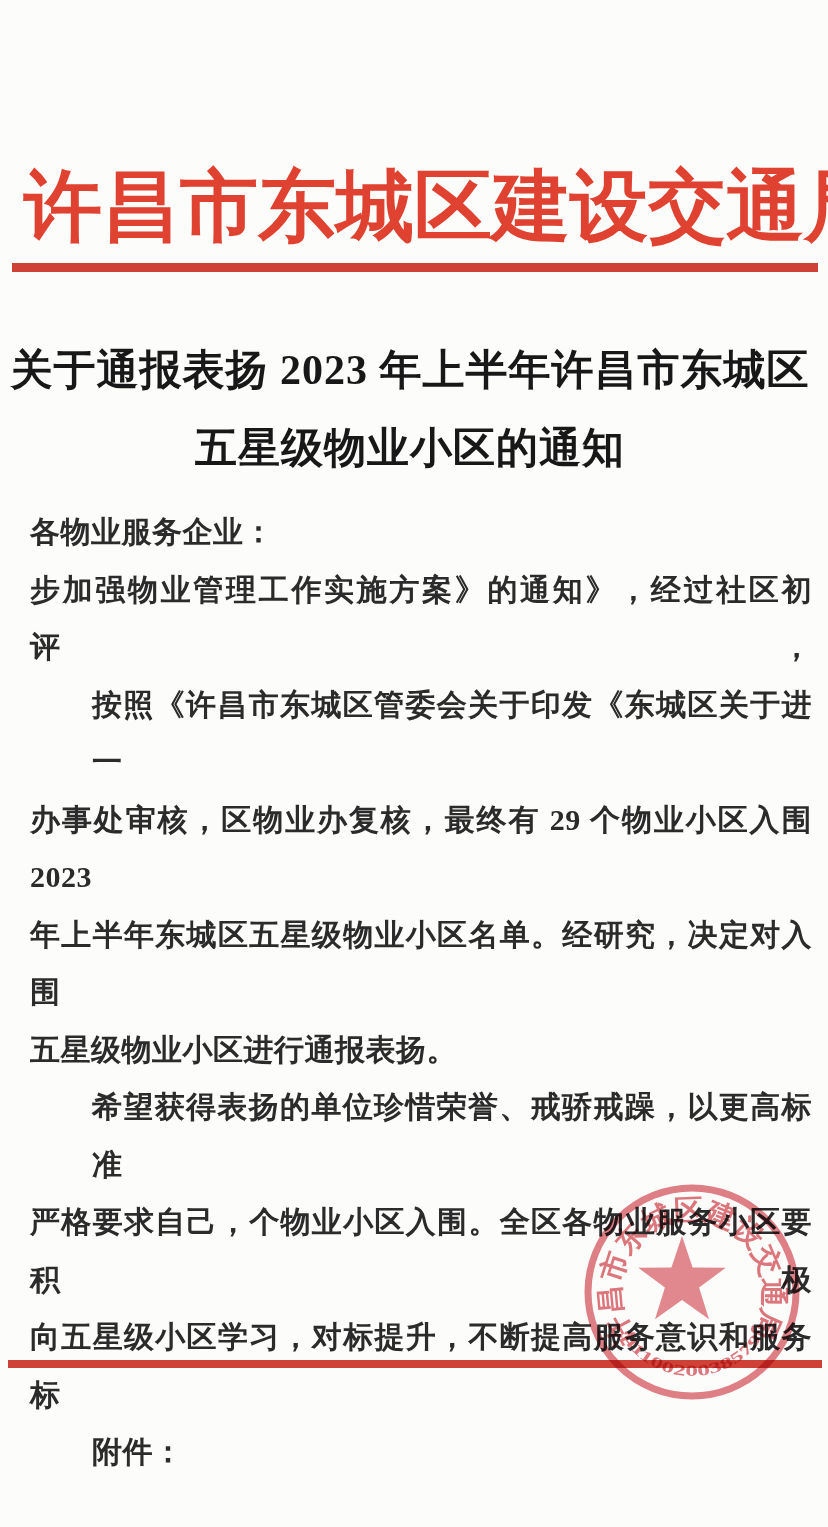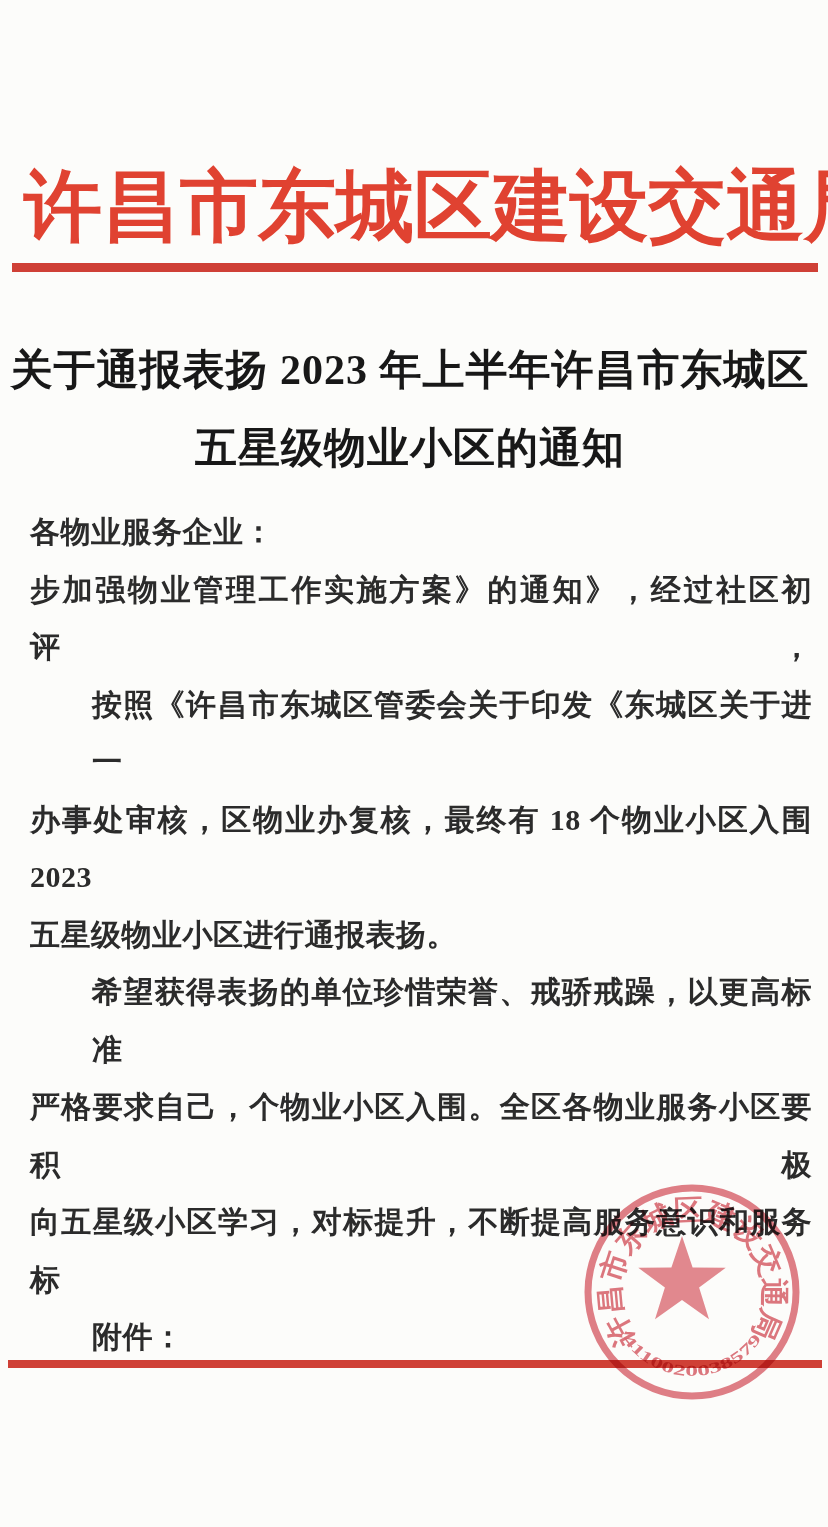--- a/index.html
+++ b/index.html
@@ -72,21 +72,22 @@
 
   <div class="doc-title">
     <div>关于通报表扬 2023 年上半年许昌市东城区</div>
     <div>五星级物业小区的通知</div>
   </div>
 
   <div class="body-text">
     <div class="line">各物业服务企业：</div>
     <div class="line fill">步加强物业管理工作实施方案》的通知》，经过社区初评，</div>
     <div class="line fill indent">按照《许昌市东城区管委会关于印发《东城区关于进一</div>
-    <div class="line fill">办事处审核，区物业办复核，最终有 18 个物业小区入围 2023</div>
+    <div class="line fill">办事处审核，区物业办复核，最终有 29 个物业小区入围 2023</div>
+    <div class="line fill">年上半年东城区五星级物业小区名单。经研究，决定对入围</div>
     <div class="line">五星级物业小区进行通报表扬。</div>
     <div class="line fill indent">希望获得表扬的单位珍惜荣誉、戒骄戒躁，以更高标准</div>
     <div class="line fill">严格要求自己，个物业小区入围。全区各物业服务小区要积极</div>
     <div class="line fill">向五星级小区学习，对标提升，不断提高服务意识和服务标</div>
     <div class="line indent attach-label">附件：</div>
 
   </div>
 
 
   <div class="rule-bottom"></div>

